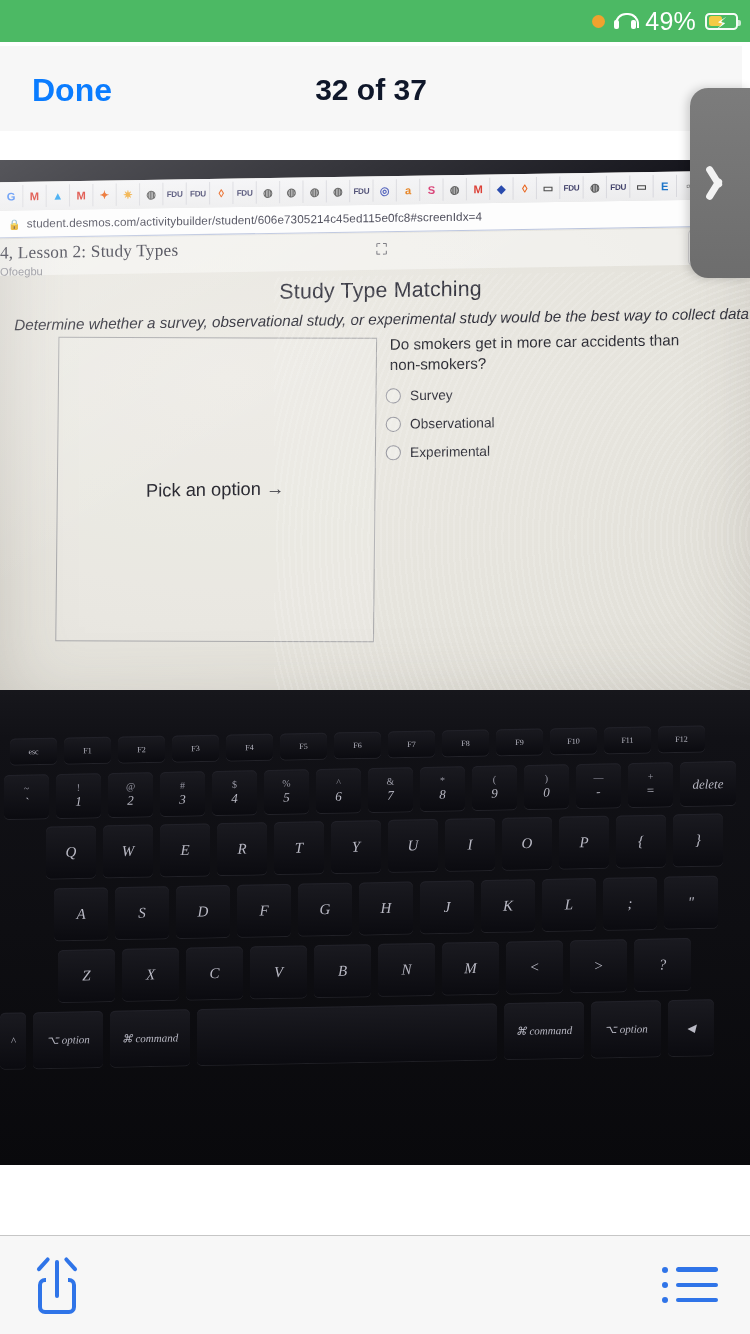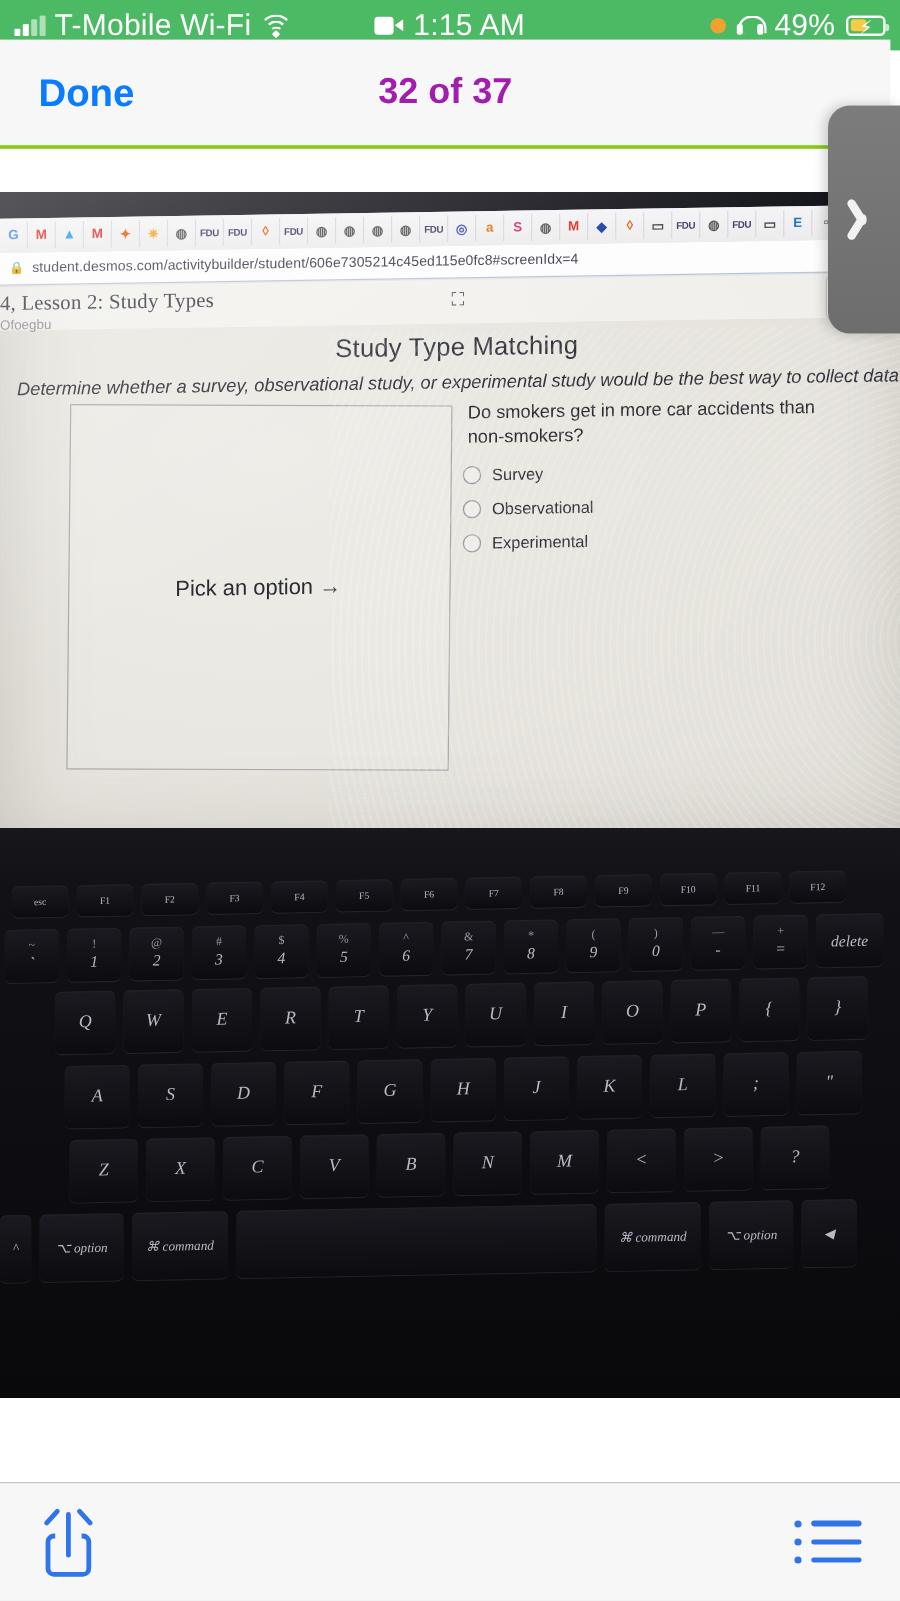--- a/index.html
+++ b/index.html
@@ -40,31 +40,31 @@
   .headph b{position:absolute;left:1px;top:0;width:20px;height:13px;border:2.6px solid #fff;border-bottom:none;border-radius:11px 11px 0 0;display:block;}
   .headph s{position:absolute;bottom:0;width:5px;height:9px;background:#fff;border-radius:2px;display:block;}
   .headph s.l{left:0;} .headph s.r{right:0;}
   .battery{position:relative;width:33px;height:17px;border:2px solid rgba(255,255,255,.95);border-radius:4.5px;box-sizing:border-box;}
   .battery .cap{position:absolute;right:-4.5px;top:5px;width:2.5px;height:6px;background:rgba(255,255,255,.7);border-radius:0 2px 2px 0;}
   .battery .fill{position:absolute;left:1.5px;top:1.5px;bottom:1.5px;width:13px;background:#f6cb45;border-radius:2.5px;}
   .battery .bolt{position:absolute;left:9px;top:-1px;font-size:16px;line-height:19px;color:#fff;font-weight:700;}
 
   
   .navbar{
-    position:absolute;left:0;top:33px;width:742px;height:88px;
+    position:absolute;left:0;top:46px;width:742px;height:88px;
     background:#f7f7f7;border-bottom:3px solid #84cc16;
     display:flex;align-items:center;
   }
   .nav-done{
     position:absolute;left:32px;color:#0a7cff;font-size:32px;font-weight:600;
     background:none;border:none;padding:0;cursor:pointer;
     font-family:"Liberation Sans",sans-serif;
   }
   .nav-title{
-    position:absolute;left:0;right:0;text-align:center;color:#a21caf;
+    position:absolute;left:0;right:0;text-align:center;color:#0f172a;
     font-size:30px;font-weight:700;
   }
 
   
   .pagebody{position:absolute;left:0;top:131px;width:750px;height:1104px;background:#fff;}
 
   
   .photo{
     position:absolute;left:0;top:160px;width:750px;height:1005px;
     overflow:hidden;background:#0a0a0d;
@@ -219,42 +219,20 @@
   .backgest .chev i{position:absolute;left:8px;width:7px;height:24px;background:#f2f2f2;border-radius:4px;display:block;}
   .backgest .chev i.t{top:0;transform:rotate(-32deg);transform-origin:bottom center;}
   .backgest .chev i.b{bottom:0;transform:rotate(32deg);transform-origin:top center;}
 </style>
 </head>
 <body>
 
 <div class="screen">
 
   <div class="statusbar">
-    <div class="sb-left">
-      <span class="bars">
-          <i></i>
-          <i></i>
-          <i></i>
-          <i></i>
-        </span>
-      <span class="sb-text">T-Mobile Wi-Fi</span>
-      <span class="wifi">
-          <b></b>
-          <b></b>
-          <b></b>
-          <s></s>
-        </span>
-    </div>
-    <div class="sb-center">
-      <span class="camicon">
-          <u></u>
-          <v></v>
-        </span>
-      <span class="sb-text">1:15 AM</span>
-    </div>
     <div class="sb-right">
       <span class="dot-orange"></span>
       <span class="headph">
           <b></b>
           <s class="l"></s>
           <s class="r"></s>
         </span>
       <span class="sb-text">49%</span>
       <span class="battery">
         <span class="fill"></span>

